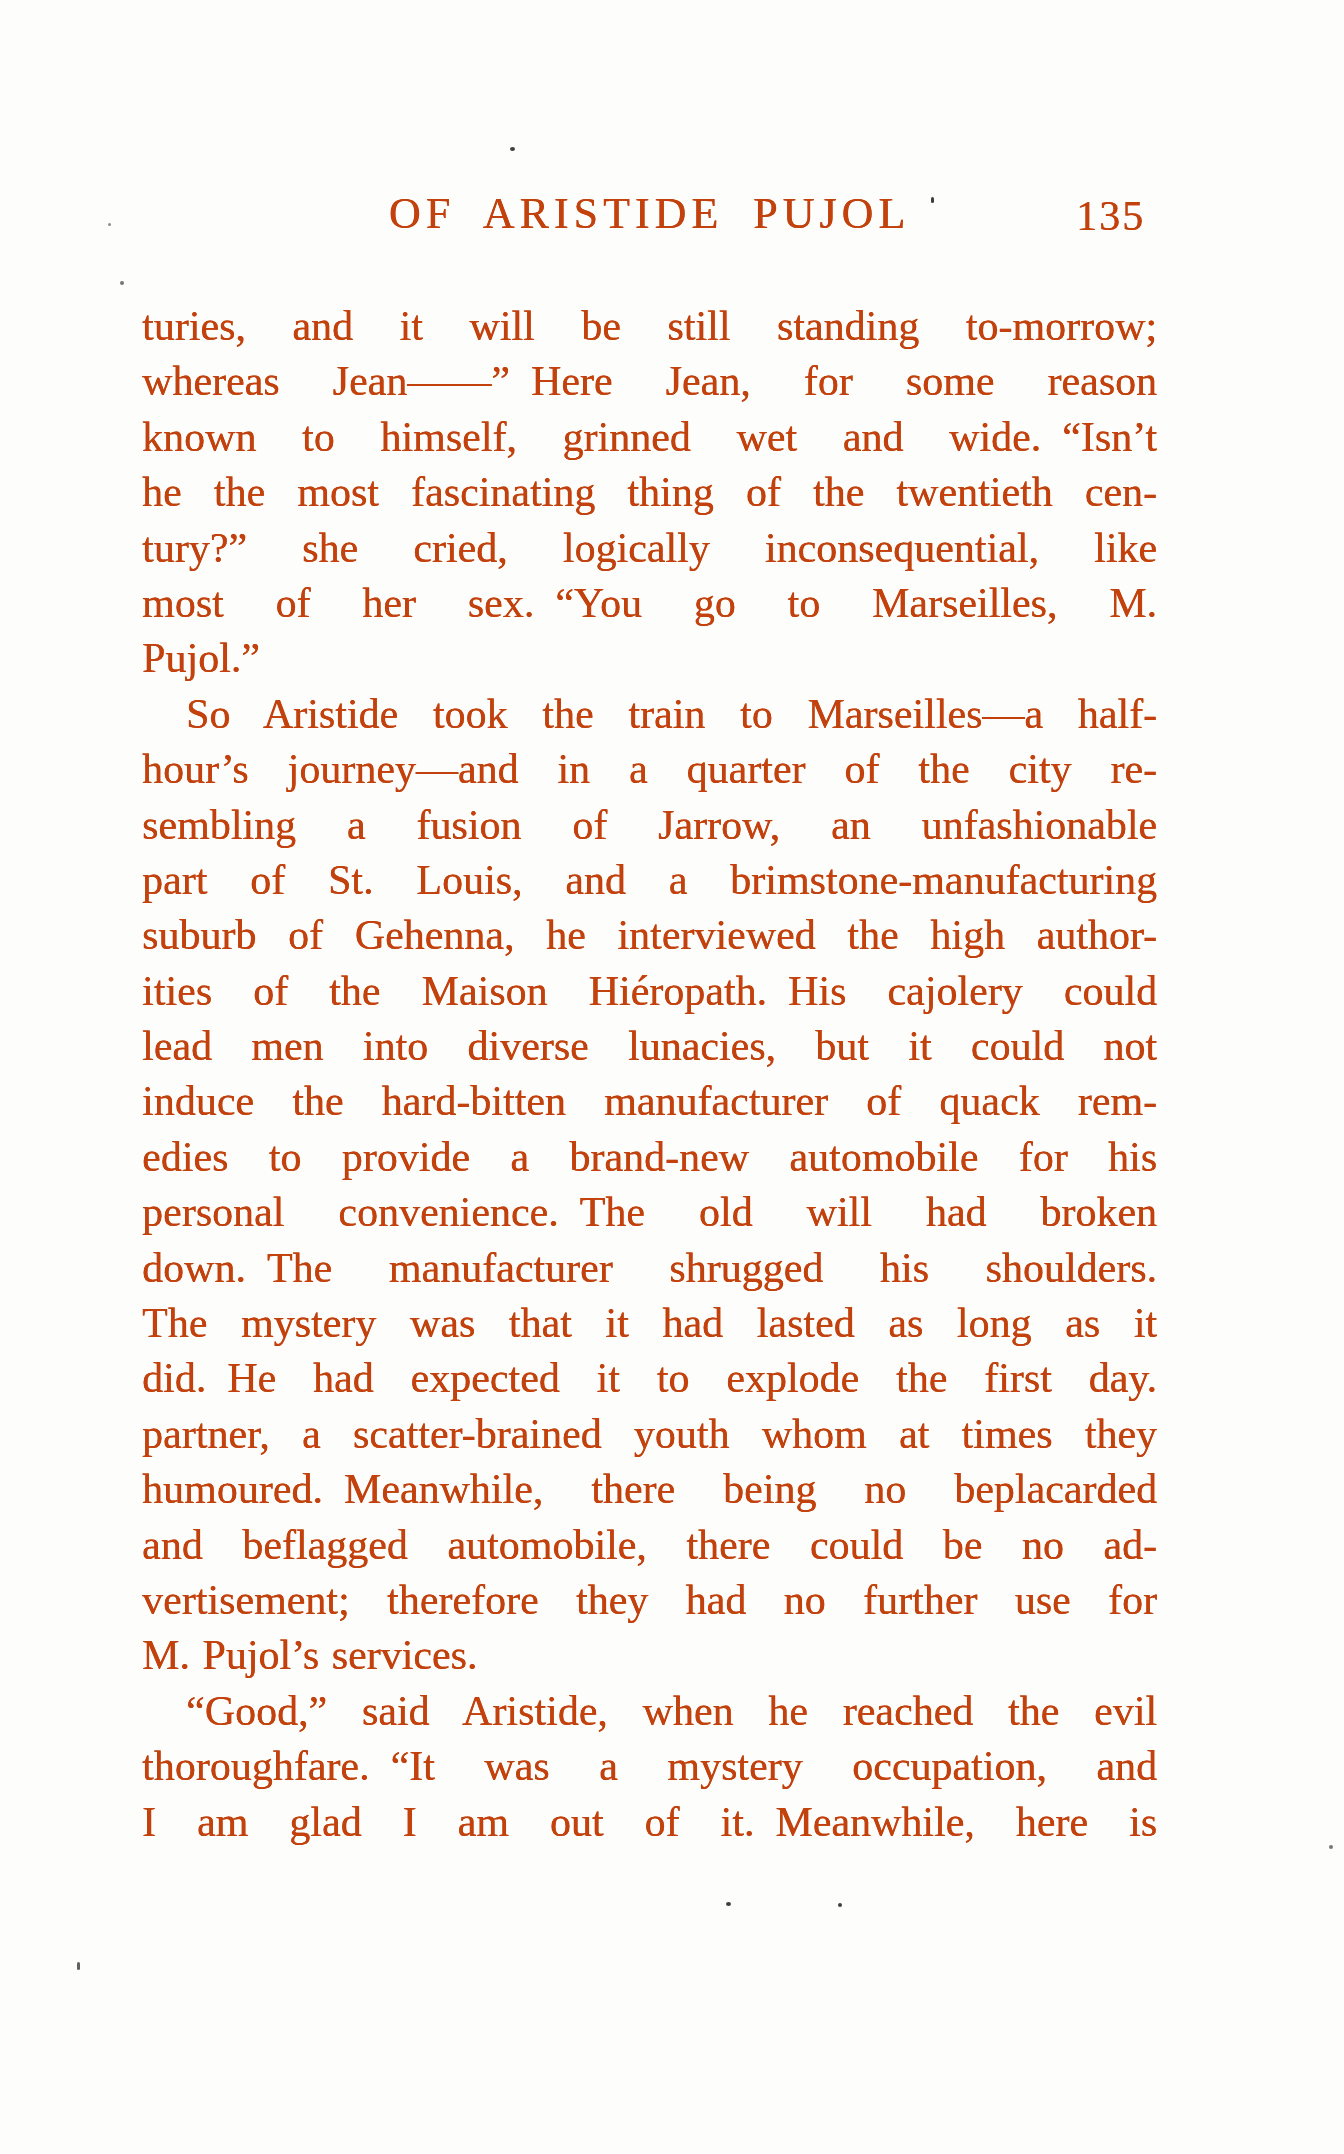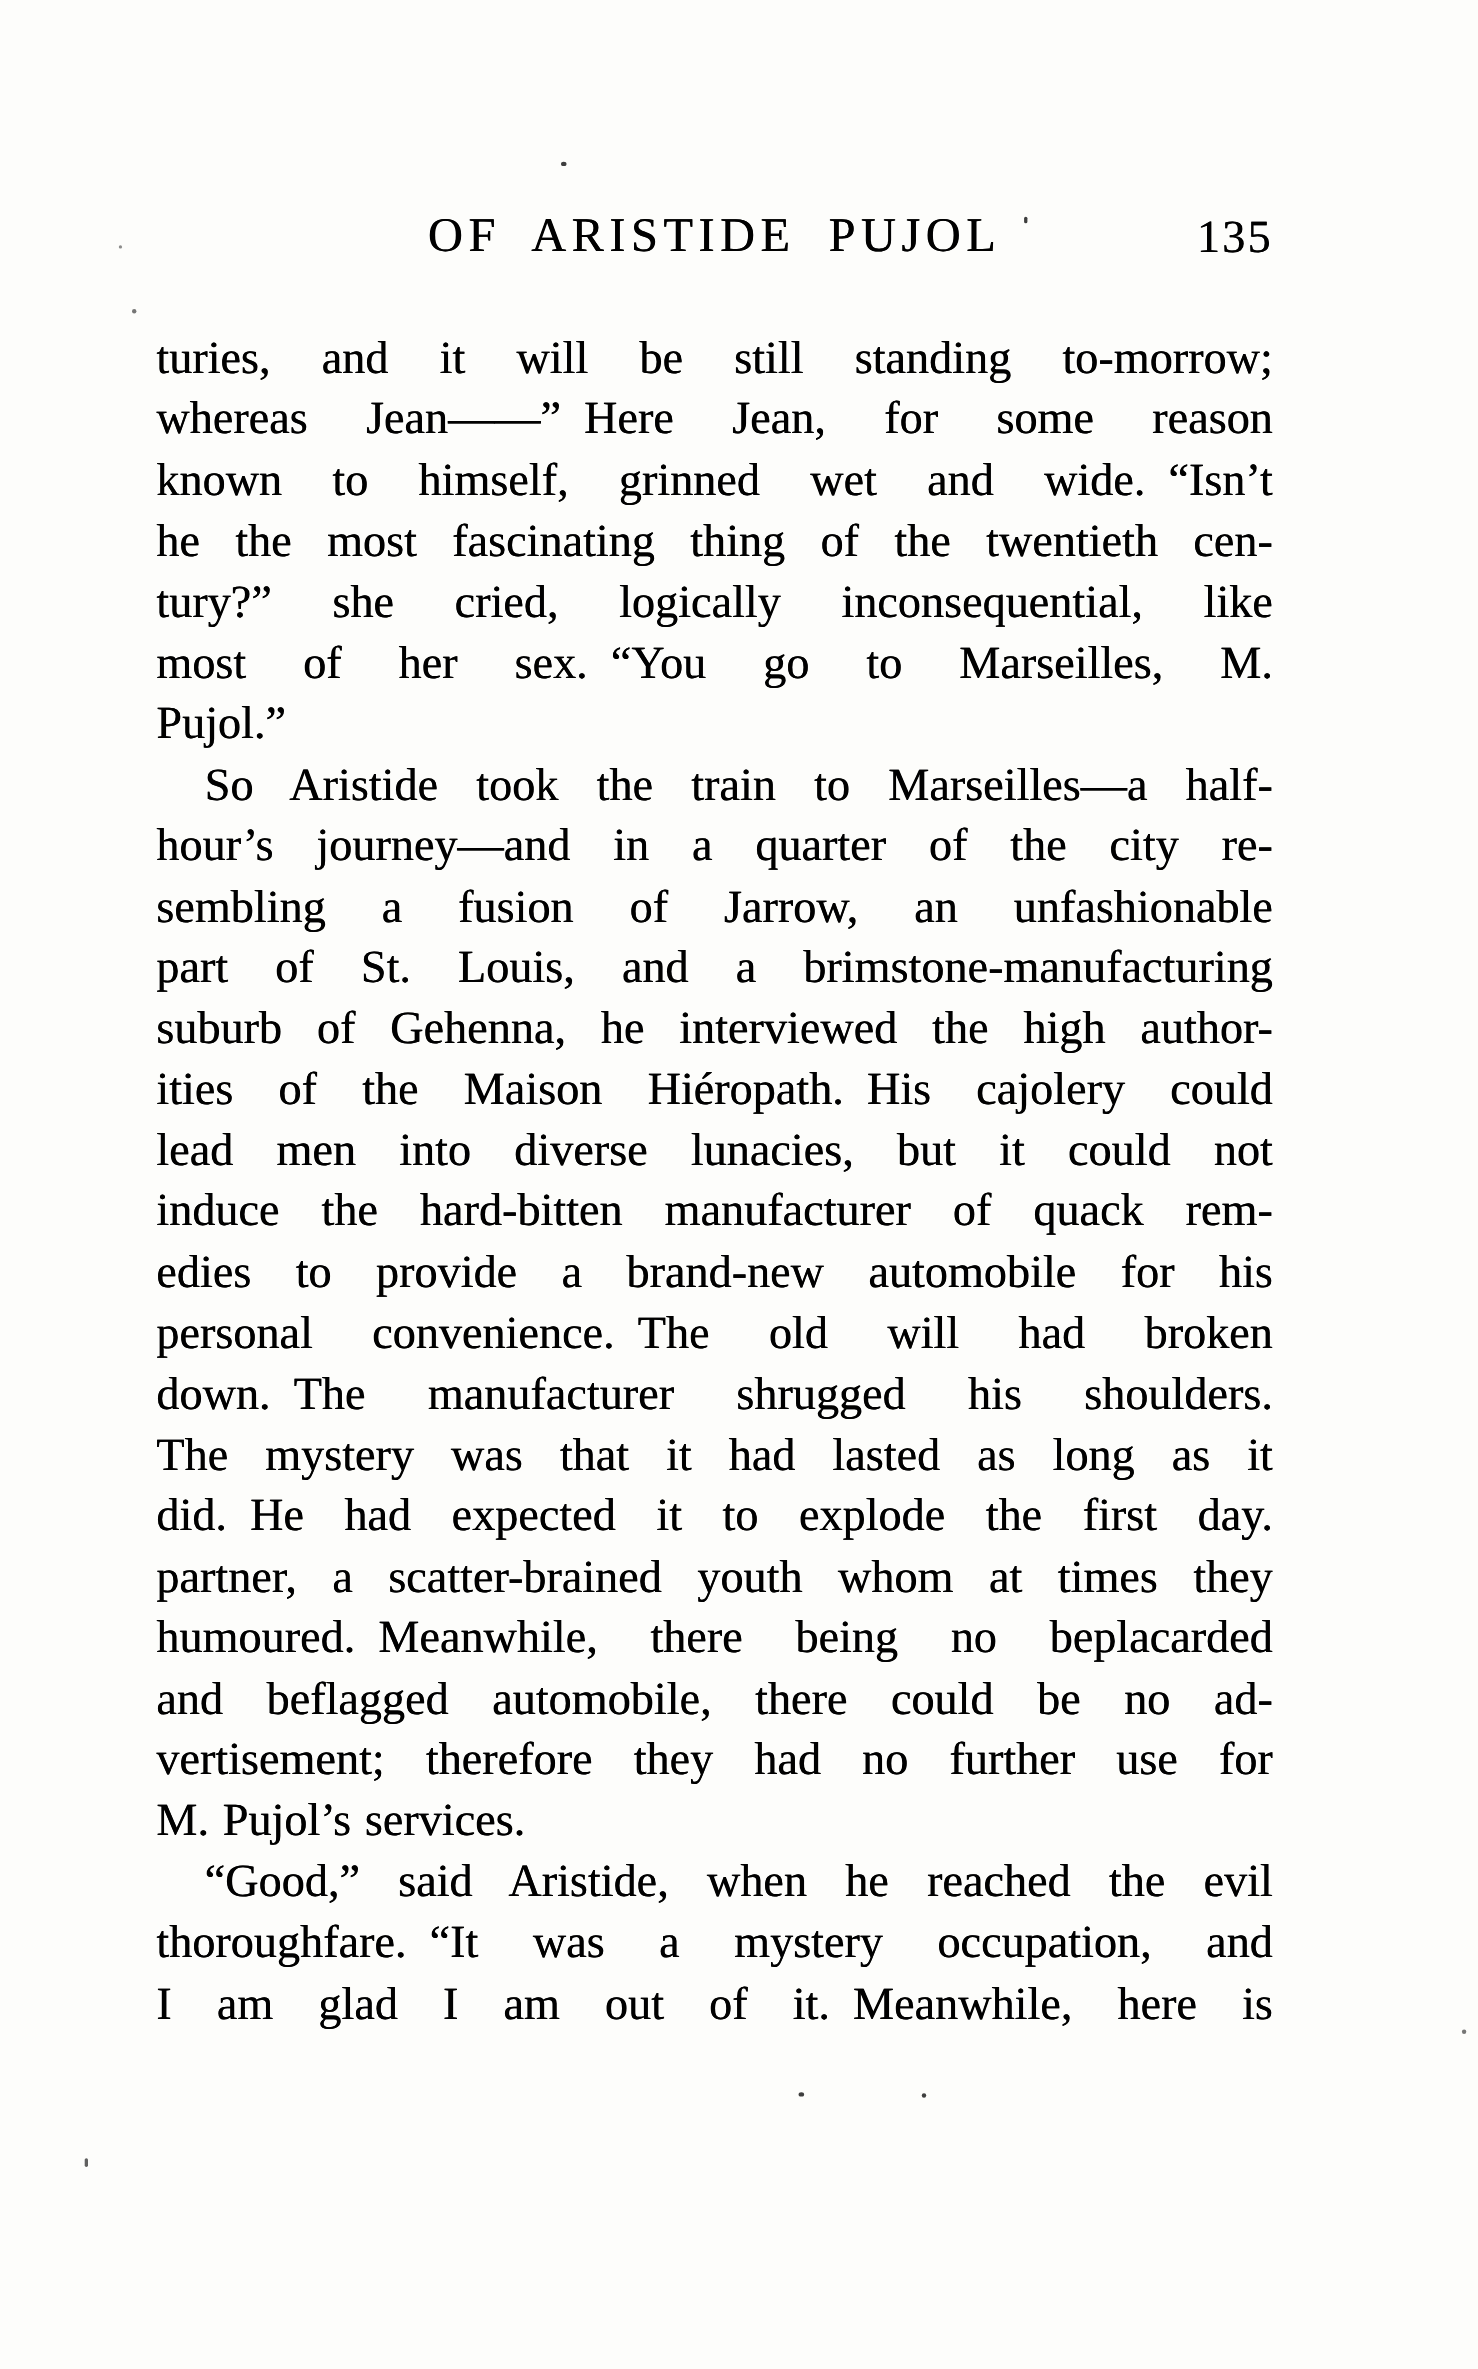--- a/index.html
+++ b/index.html
@@ -6,21 +6,21 @@
     margin: 0;
     padding: 0;
     background: #e8e8e8;
   }
   .page {
     position: relative;
     width: 1344px;
     height: 2154px;
     margin: 0 auto;
     background: #fdfdfb;
-    color: #000000;
+    color: #c2410c;
     font-family: "Liberation Serif", "DejaVu Serif", serif;
     overflow: hidden;
   }
   
   .running-head {
     position: absolute;
     left: 142px;
     top: 190px;
     width: 1015px;
     height: 52px;
@@ -31,21 +31,21 @@
     text-align: center;
     font-size: 44px;
     letter-spacing: 5px;
     word-spacing: 14px;
     line-height: 48px;
     white-space: nowrap;
     text-shadow: 0.4px 0 currentColor;
   }
   .folio {
     position: absolute;
-    right: 0;
+    right: 12px;
     top: 2px;
     font-size: 42px;
     letter-spacing: 2px;
     line-height: 48px;
     text-shadow: 0.4px 0 currentColor;
     margin-left: 20px;
   }
   
   .text-block {
     position: absolute;

